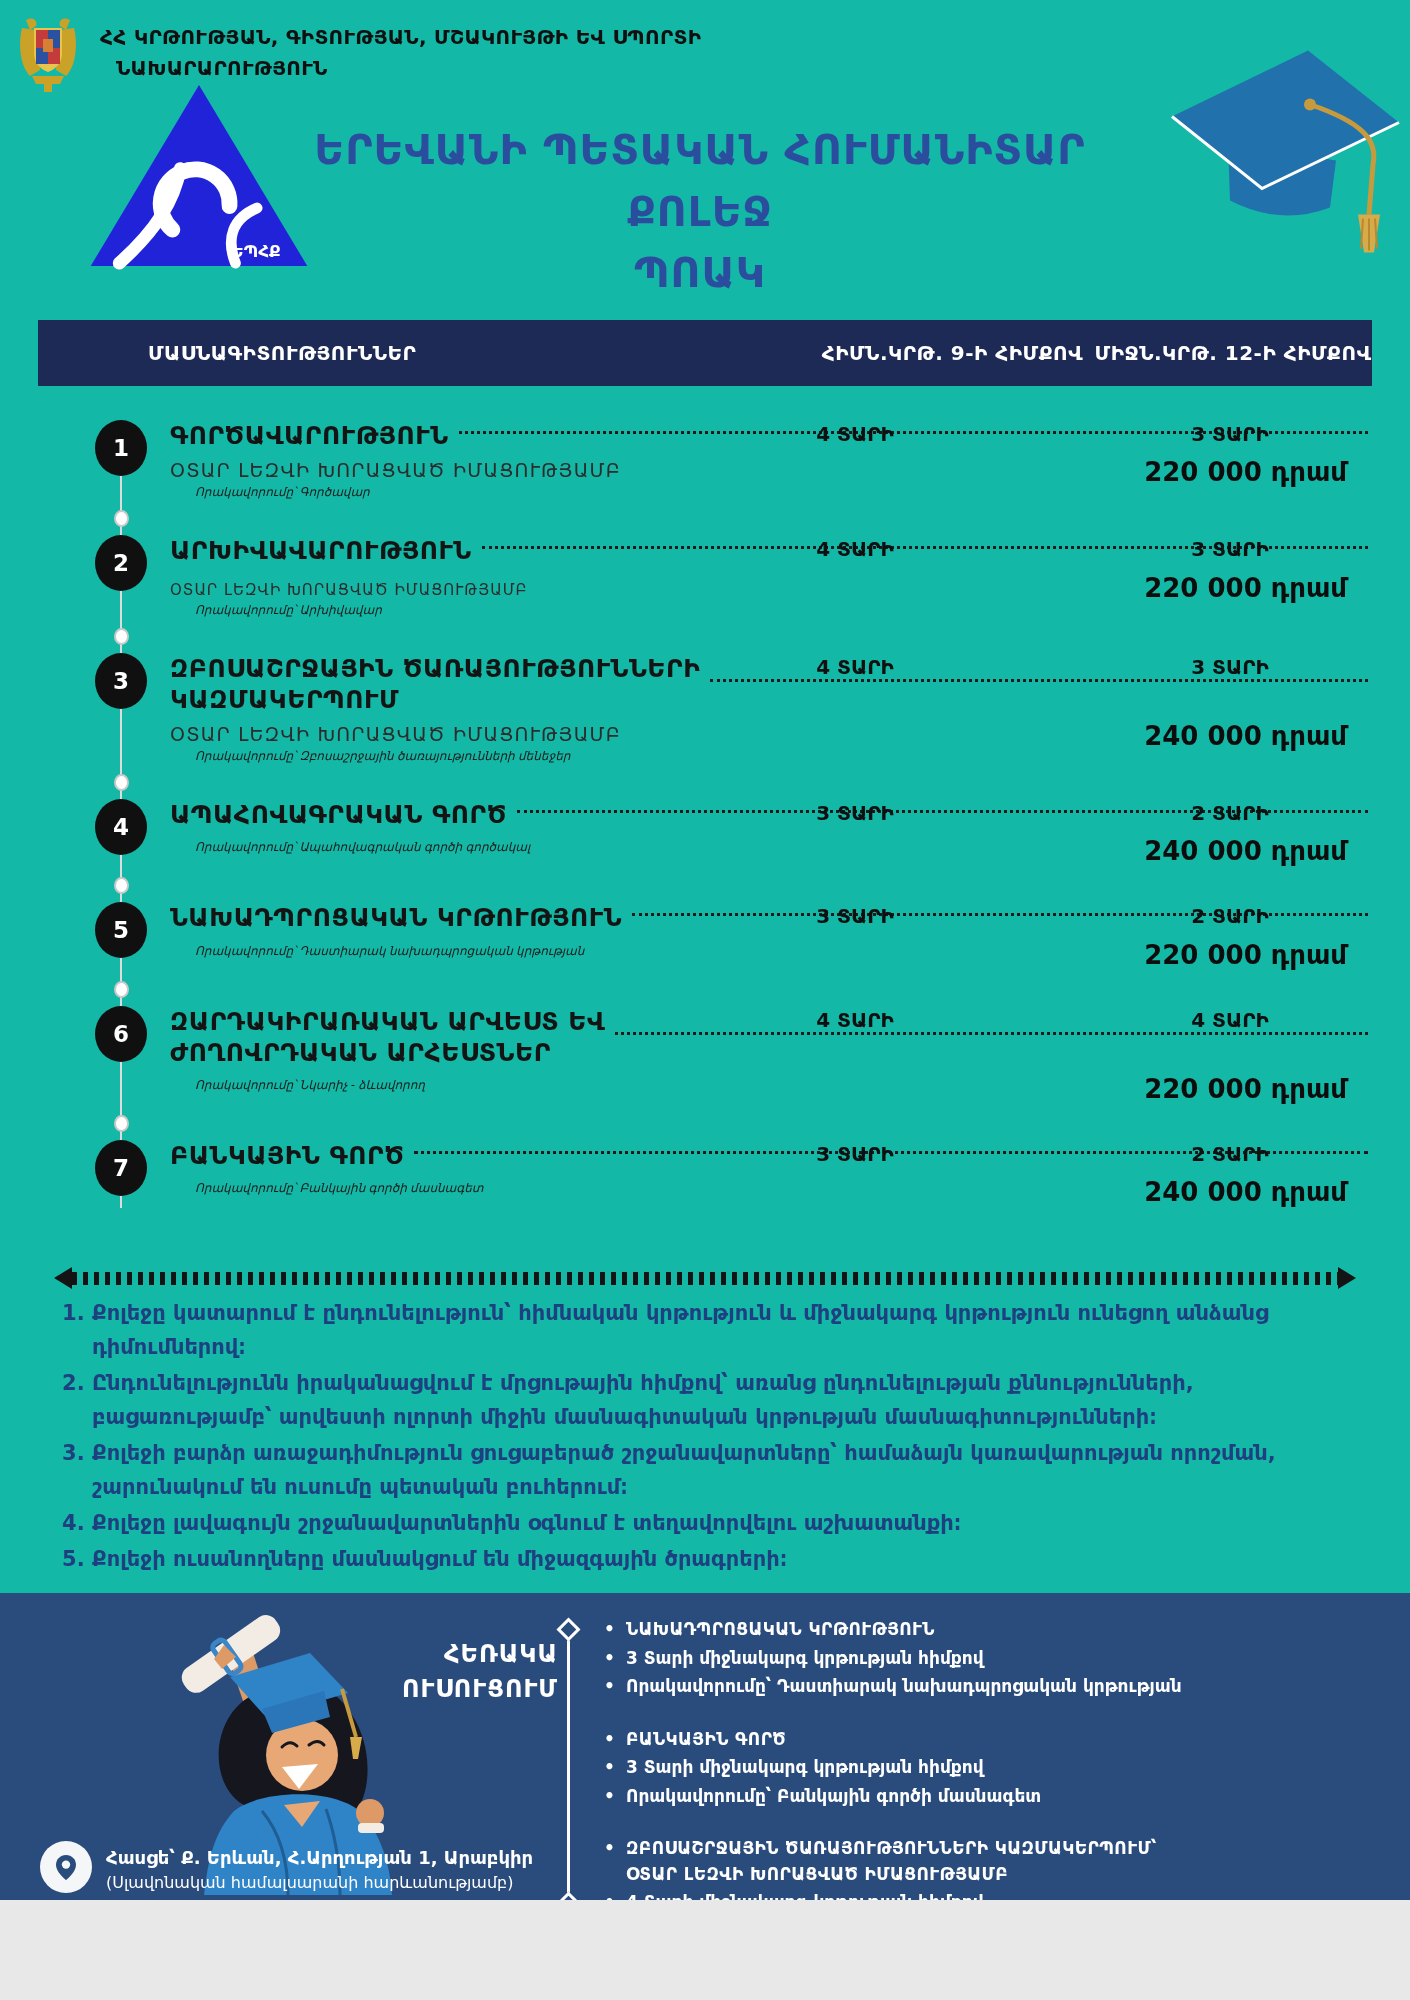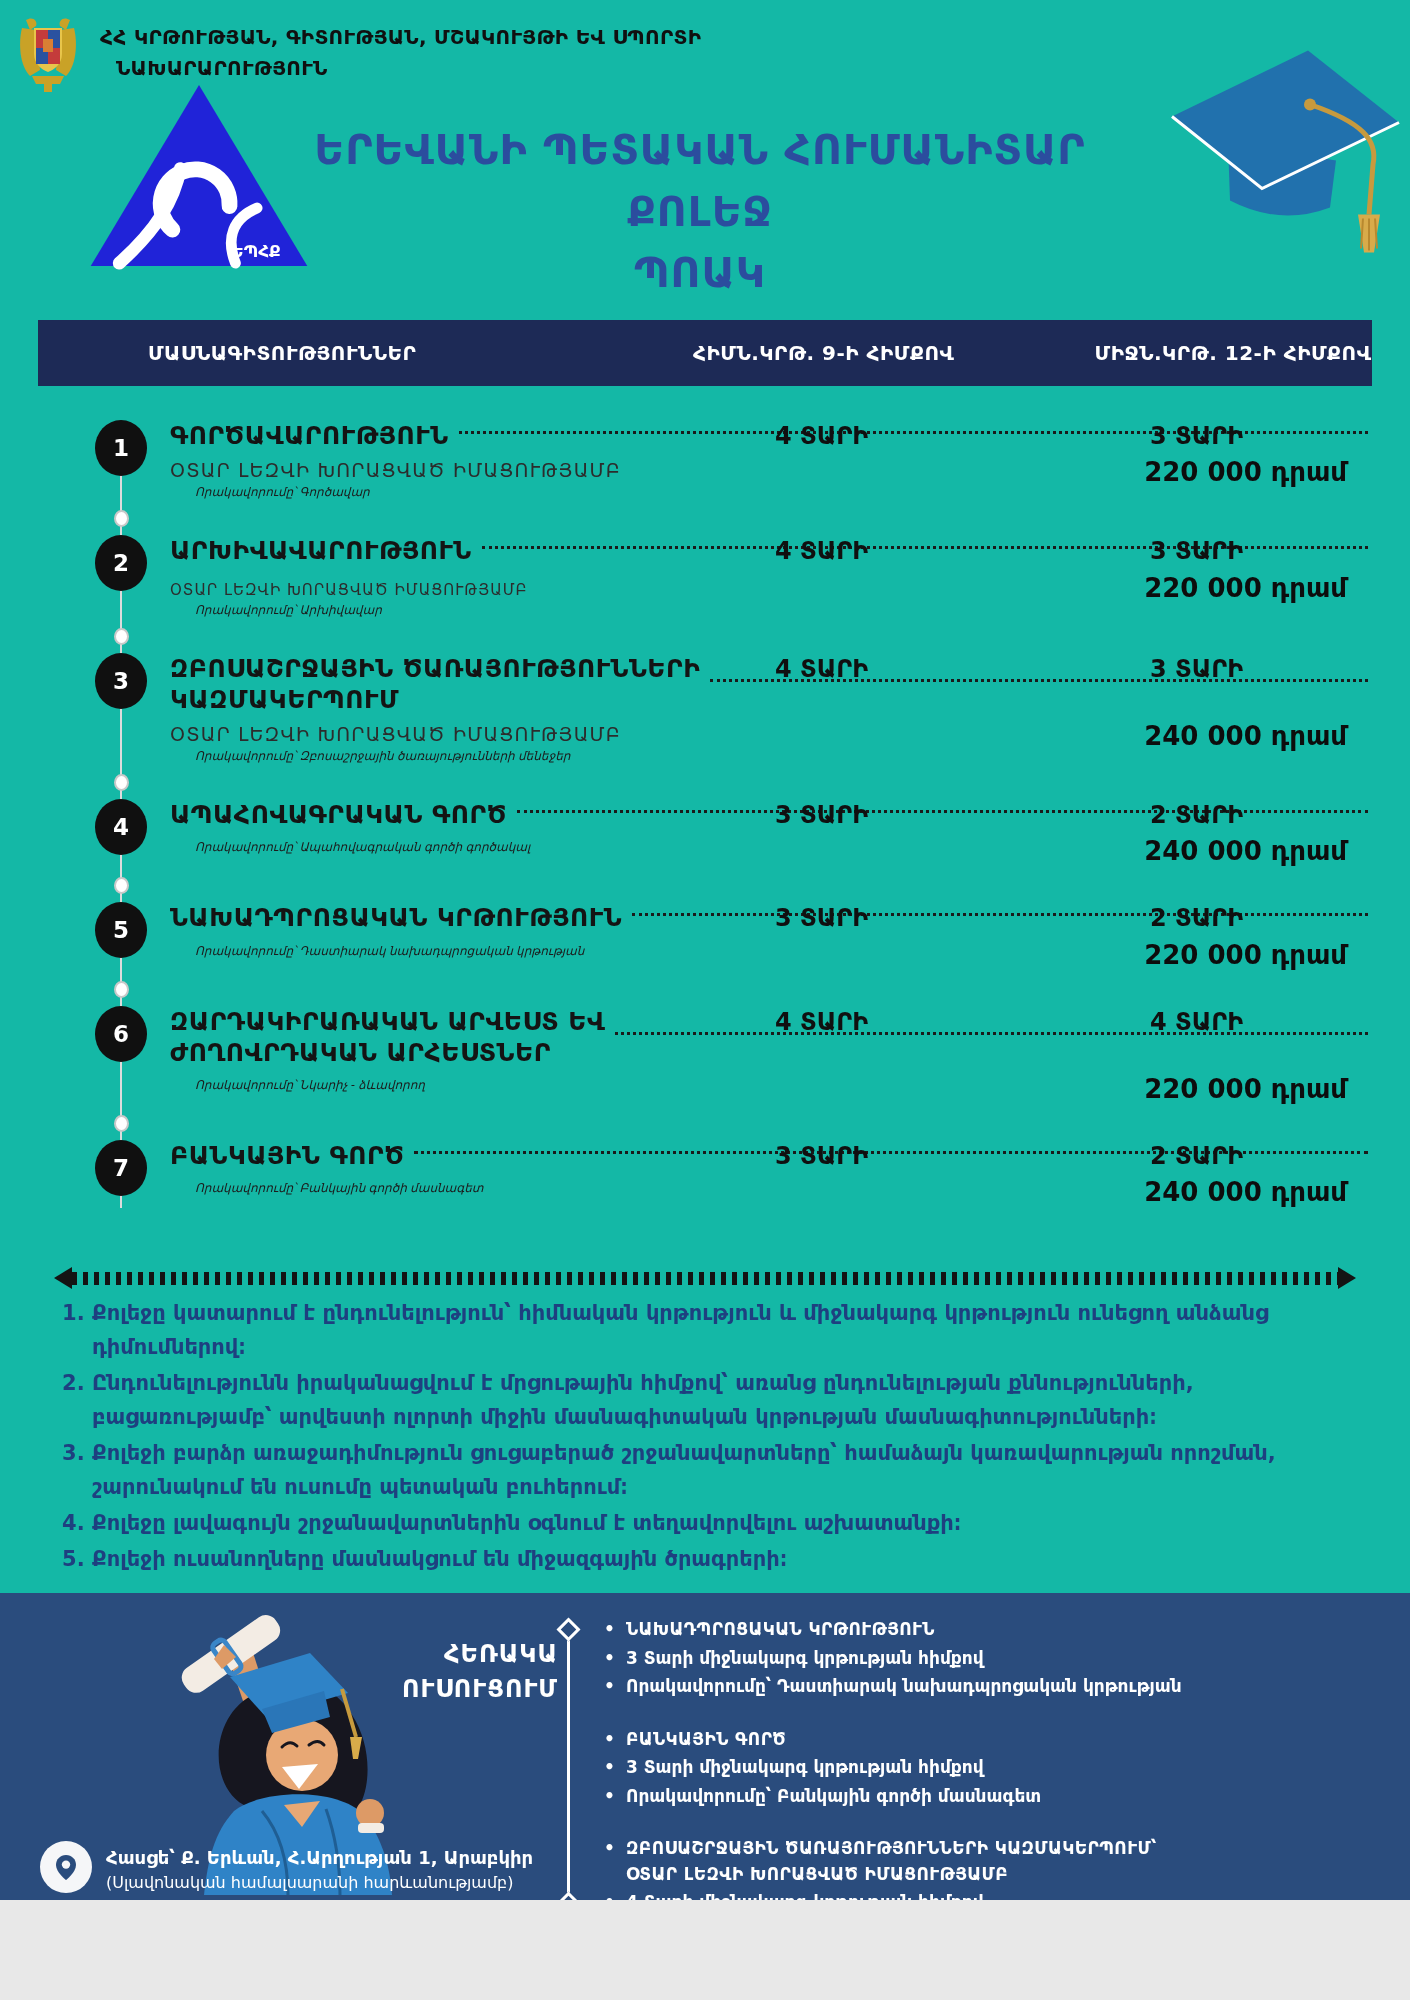--- a/index.html
+++ b/index.html
@@ -10,34 +10,34 @@
   .ministry{position:absolute;left:100px;top:22px;font-size:20px;font-weight:700;line-height:1.55;color:#101010;letter-spacing:.3px;}
   .ministry .l2{margin-left:16px;}
   .logo{position:absolute;left:85px;top:80px;width:228px;height:192px;}
   .college-title{position:absolute;left:245px;right:255px;top:120px;text-align:center;
                  color:#2b4d9e;font-weight:800;font-size:41px;line-height:1.5;letter-spacing:1px;}
   .gradcap{position:absolute;left:1158px;top:40px;width:250px;height:220px;}
   
   .band{position:absolute;left:38px;right:38px;top:320px;height:66px;background:#1d2a56;color:#fff;}
   .band span{position:absolute;top:50%;transform:translateY(-50%);font-weight:700;font-size:20px;letter-spacing:.5px;white-space:nowrap;}
   .band .c1{left:110px;}
-  .band .c2{left:655px;width:390px;text-align:left;}
+  .band .c2{left:655px;width:390px;text-align:right;}
   .band .c3{left:1000px;width:390px;text-align:center;}
   
   .items{position:absolute;left:0;right:0;top:420px;}
   .vline{position:absolute;left:120px;top:46px;width:2px;height:742px;background:#dcdcdc;}
   .item{position:relative;margin-bottom:36px;min-height:60px;}
   .item:not(:last-child)::after{content:"";position:absolute;left:114px;bottom:-28px;width:11px;height:13px;
       border:2px solid #c9c9c9;border-radius:50%;background:#fff;}
   .num{position:absolute;left:95px;top:0;width:52px;height:56px;border-radius:50%;background:#101010;color:#fff;
        font-size:23px;font-weight:700;display:flex;align-items:center;justify-content:center;z-index:2;}
   .title-row{display:flex;align-items:center;margin-left:170px;padding-right:42px;}
   .title{font-size:25px;font-weight:800;letter-spacing:.5px;line-height:1.25;white-space:pre-line;color:#141414;}
   .leader{flex:1;border-bottom:3px dotted #1a1a1a;margin:0 0 7px 10px;min-width:30px;}
-  .yr{position:absolute;top:2px;width:160px;font-size:24px;font-weight:700;color:#101010;z-index:1;}
+  .yr{position:absolute;top:2px;width:160px;text-align:center;font-size:20px;font-weight:700;color:#101010;z-index:1;}
   .yr1{left:775px;}
   .yr2{left:1150px;}
   .below{display:flex;justify-content:space-between;margin-left:170px;margin-top:6px;}
   .below .lefttexts{max-width:780px;}
   .subtitle{font-size:19px;font-weight:500;letter-spacing:1.2px;color:#2c2c2c;margin:2px 0 4px;}
   .item:nth-of-type(3) .subtitle{font-size:15px;letter-spacing:1px;margin-top:8px;}
   .qual{font-family:Liberation Sans, sans-serif;font-style:italic;font-size:12px;color:#1c1c1c;margin-top:4px;margin-left:25px;}
   .price{width:280px;margin-right:63px;text-align:right;font-size:26px;font-weight:800;color:#0d0d0d;white-space:nowrap;}
   
   .divider{position:absolute;left:72px;right:72px;top:1272px;height:13px;

